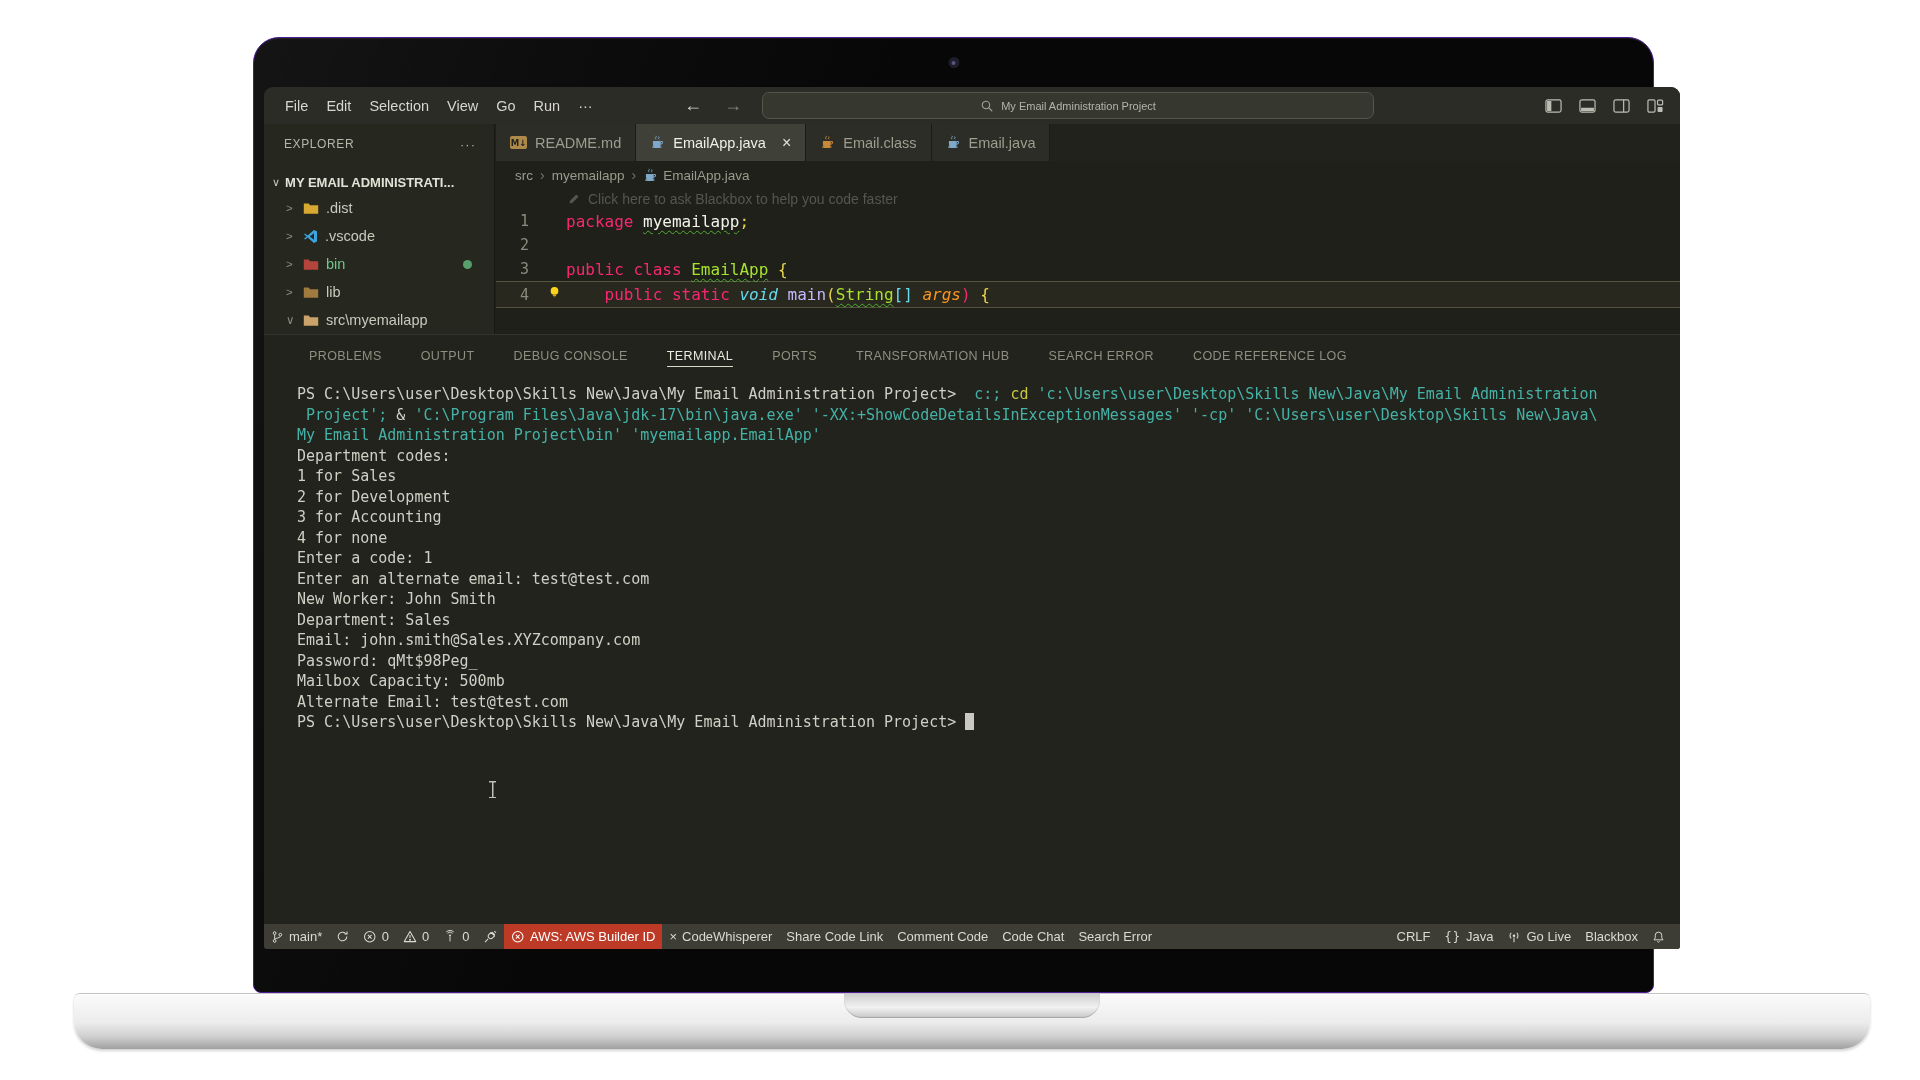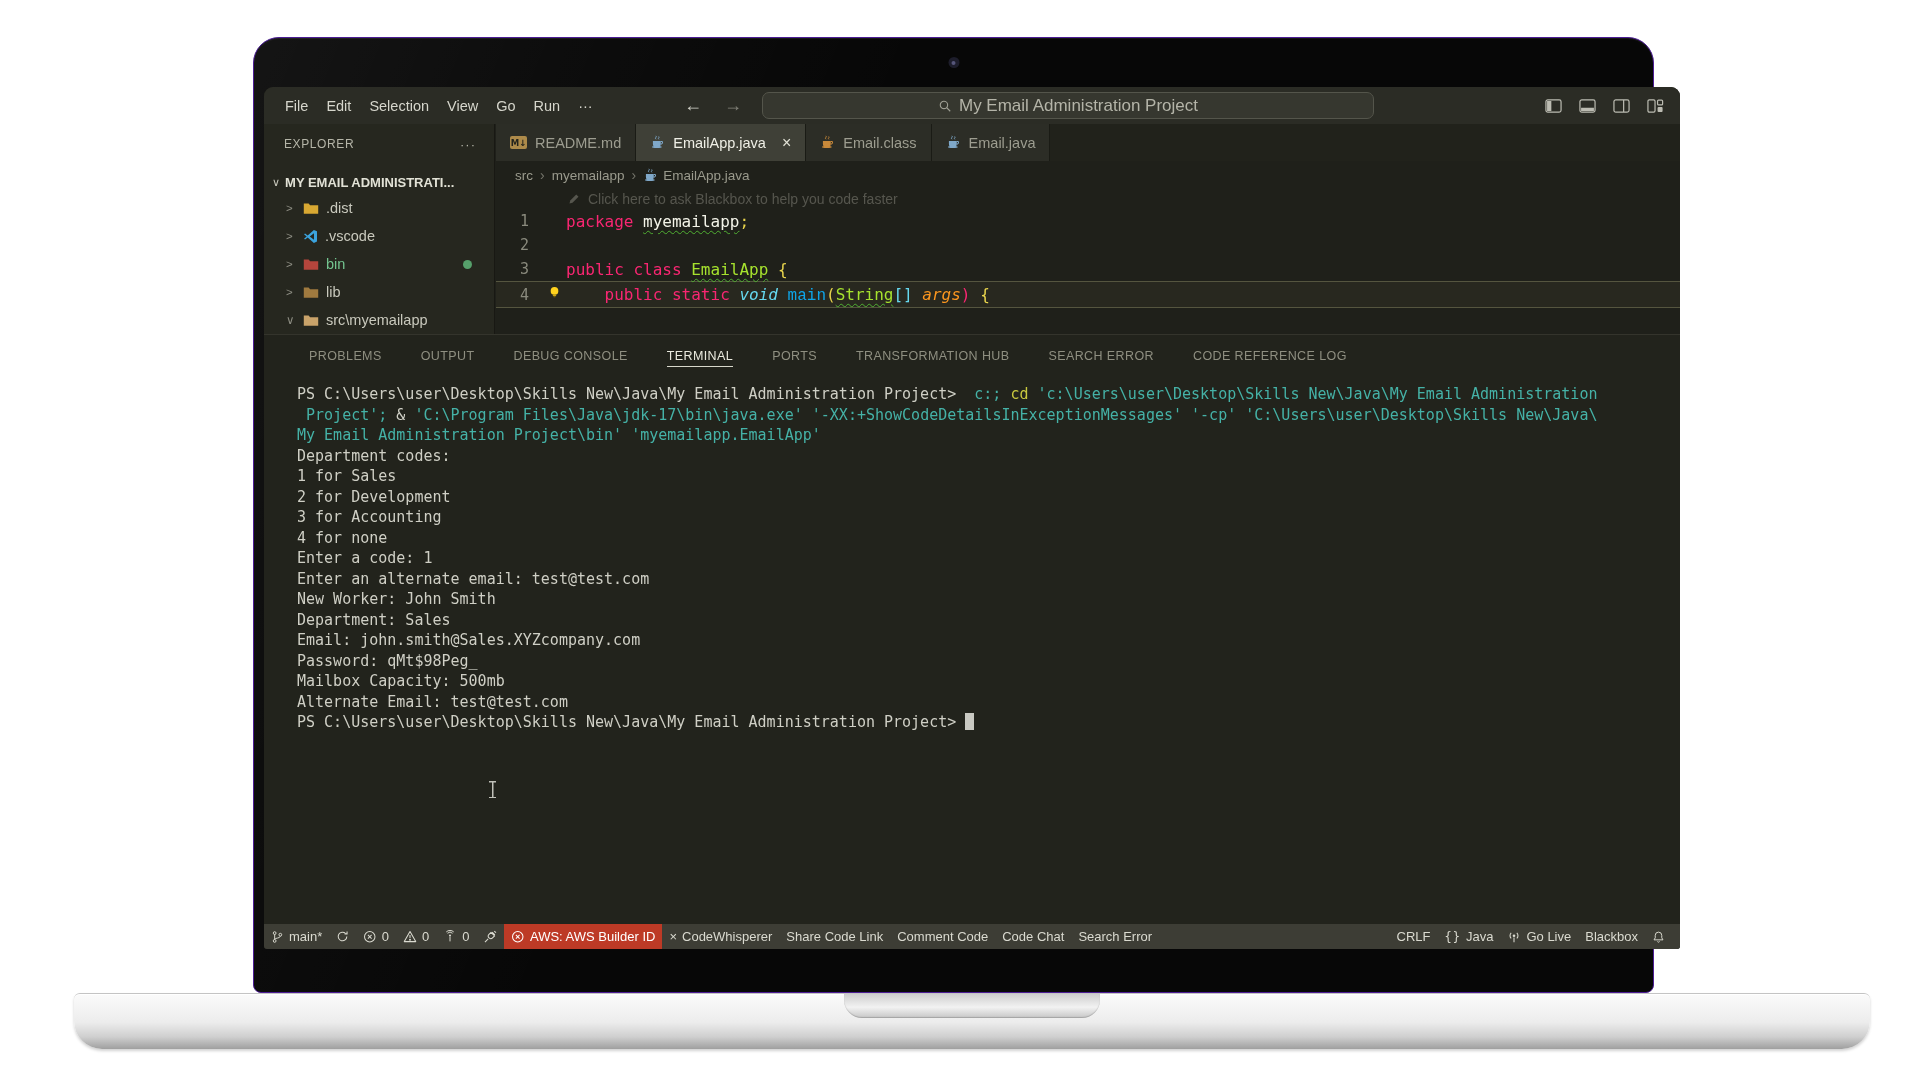--- a/index.html
+++ b/index.html
@@ -29,21 +29,21 @@
     border-radius:9px 9px 3px 3px;overflow:hidden;z-index:2;color:#c9c9bd;}
 
   
   .titlebar{position:absolute;top:0;left:0;right:0;height:37px;background:#2b2c25;}
   .menus{position:absolute;left:12px;top:0;height:37px;display:flex;align-items:center;}
   .menu-item{padding:0 9px;font-size:14.5px;color:#d6d6cc;cursor:default;}
   .nav{position:absolute;left:420px;top:0;height:37px;display:flex;align-items:center;gap:22px;font-size:18px;}
   .nav-back{color:#cfcfc6;} .nav-fwd{color:#84847b;}
   .searchbox{position:absolute;left:498px;top:5px;width:612px;height:27px;background:#36372f;
     border:1px solid #54554b;border-radius:7px;display:flex;align-items:center;justify-content:center;gap:7px;
-    color:#b4b4a8;font-size:17px;}
+    color:#b4b4a8;font-size:11px;}
   .search-ico{display:flex;color:#9d9d92;}
   .layout-icons{position:absolute;right:16px;top:0;height:37px;display:flex;align-items:center;gap:17px;}
   .layout-btn{display:flex;align-items:center;}
 
   
   .main{position:absolute;top:37px;left:0;right:0;height:210px;}
   .sidebar{position:absolute;left:0;top:0;width:231px;height:210px;background:#26271f;border-right:1px solid #181813;}
   .explorer-head{height:34px;display:flex;align-items:center;justify-content:space-between;
     padding:6px 18px 0 20px;color:#b5b5a8;font-size:12px;letter-spacing:.6px;}
   .ovf{color:#b5b5a8;font-size:13px;letter-spacing:1px;}
@@ -73,21 +73,21 @@
   .code-row.current{height:27px;background:#28281f;
     box-shadow:inset 0 1px 0 #55553f, inset 0 -1px 0 #55553f;}
   .gutter{width:46px;text-align:right;padding-right:13px;color:#8a8a7d;font-size:15px;flex:none;}
   .bulbcol{width:24px;flex:none;display:flex;align-items:center;justify-content:center;}
   .code-text{white-space:pre;}
   .row-hint{height:20px;display:flex;align-items:center;gap:8px;padding-left:72px;color:#56564e;
     font-size:14px;font-family:"Liberation Sans","DejaVu Sans",sans-serif;}
   .hint-ico{display:flex;color:#56564e;}
   .row-lens{height:20px;display:flex;align-items:center;padding-left:106px;color:#8b8b80;font-size:13px;
     font-family:"Liberation Sans","DejaVu Sans",sans-serif;}
-  .tok-kw{color:#f92672;} .tok-ty{color:#a6e22e;} .tok-fn{color:#0ea5e9;font-family:Liberation Mono, monospace;}
+  .tok-kw{color:#f92672;} .tok-ty{color:#a6e22e;} .tok-fn{color:#c4b5fd;}
   .tok-id{color:#f3f3e8;} .tok-pu{color:#e8d44d;} .tok-pl{color:#f8f8f2;}
   .tok-tyb{color:#66d9ef;font-style:italic;} .tok-brb{color:#66d9ef;}
   .tok-arg{color:#fd971f;font-style:italic;}
   .tok-sq{text-decoration:underline;text-decoration-style:wavy;text-decoration-color:#4fae32;
     text-decoration-thickness:1px;text-underline-offset:3px;}
 
   
   .panel{position:absolute;left:0;top:247px;right:0;bottom:25px;background:#22231c;border-top:1px solid #34342c;}
   .panel-tabs{display:flex;gap:27px;padding-left:33px;height:42px;align-items:center;
     font-size:12.5px;letter-spacing:.4px;color:#8f8f81;}

